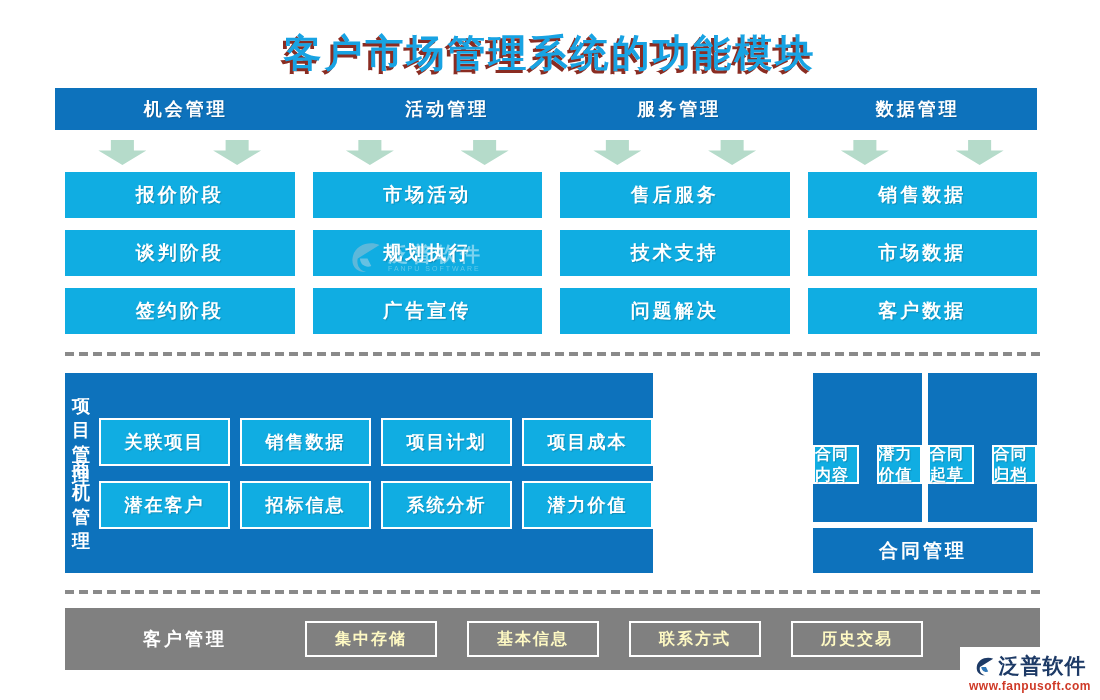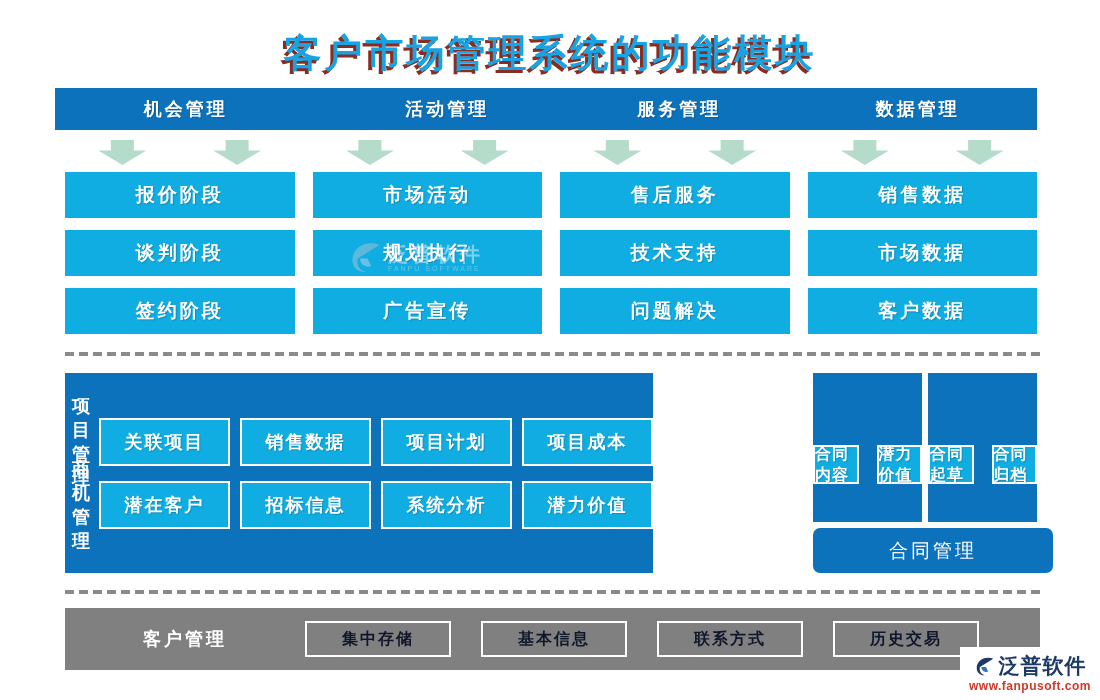--- a/index.html
+++ b/index.html
@@ -38,30 +38,30 @@
           display:flex; align-items:center; justify-content:center;
           color:#fff; font-size:18px; font-weight:bold; letter-spacing:2px;
           text-shadow:1px 1px 1px rgba(0,0,0,.18); }
 
   .cpanel { position:absolute; top:373px; width:109px; height:149px; background:#0d72bc;
             display:flex; flex-direction:row; align-items:center; padding-top:34px; gap:18px; }
   .cbox { width:91px; height:39px; background:#10ade2; border:2px solid #fff;
           display:flex; align-items:center; justify-content:center;
           color:#fff; font-size:16px; font-weight:bold; letter-spacing:1px;
           text-shadow:1px 1px 1px rgba(0,0,0,.18); }
-  .cfooter { position:absolute; left:813px; top:528px; width:240px; height:45px; background:#0d72bc;
+  .cfooter { position:absolute; left:813px; top:528px; width:220px; height:45px; background:#0d72bc;
              display:flex; align-items:center; justify-content:center;
-             color:#fff; font-size:19px; font-weight:normal; letter-spacing:3px;border-radius:7px; }
+             color:#fff; font-size:19px; font-weight:bold; letter-spacing:3px; }
 
   .graybar { position:absolute; left:65px; top:608px; width:975px; height:62px; background:#808080;
              display:flex; align-items:center; }
   .glabel { width:240px; text-align:center; color:#fff; font-size:18px; font-weight:bold; letter-spacing:3px; }
-  .gbox { width:146px; height:36px; border:2px solid #fff; margin-right:30px;
+  .gbox { width:132px; height:36px; border:2px solid #fff; margin-right:30px;
           display:flex; align-items:center; justify-content:center;
-          color:#0f172a; font-size:16px; font-weight:bold; letter-spacing:2px; }
+          color:#fef9c3; font-size:16px; font-weight:bold; letter-spacing:2px; }
 
   .watermark { position:absolute; left:348px; top:234px; height:46px; display:flex; align-items:center; gap:4px;
                pointer-events:none; }
   .watermark svg { opacity:.5; }
   .wm-texts { display:flex; flex-direction:column; }
   .wm-main { font-size:20px; font-weight:bold; letter-spacing:4px; color:rgba(255,255,255,.45); line-height:22px; }
   .wm-sub { font-size:7px; letter-spacing:2px; color:rgba(150,215,235,.6); }
 
   .logo { position:absolute; left:960px; top:647px; width:140px; height:53px; background:#fff;
           display:flex; flex-direction:column; align-items:center; justify-content:center; z-index:5; }

